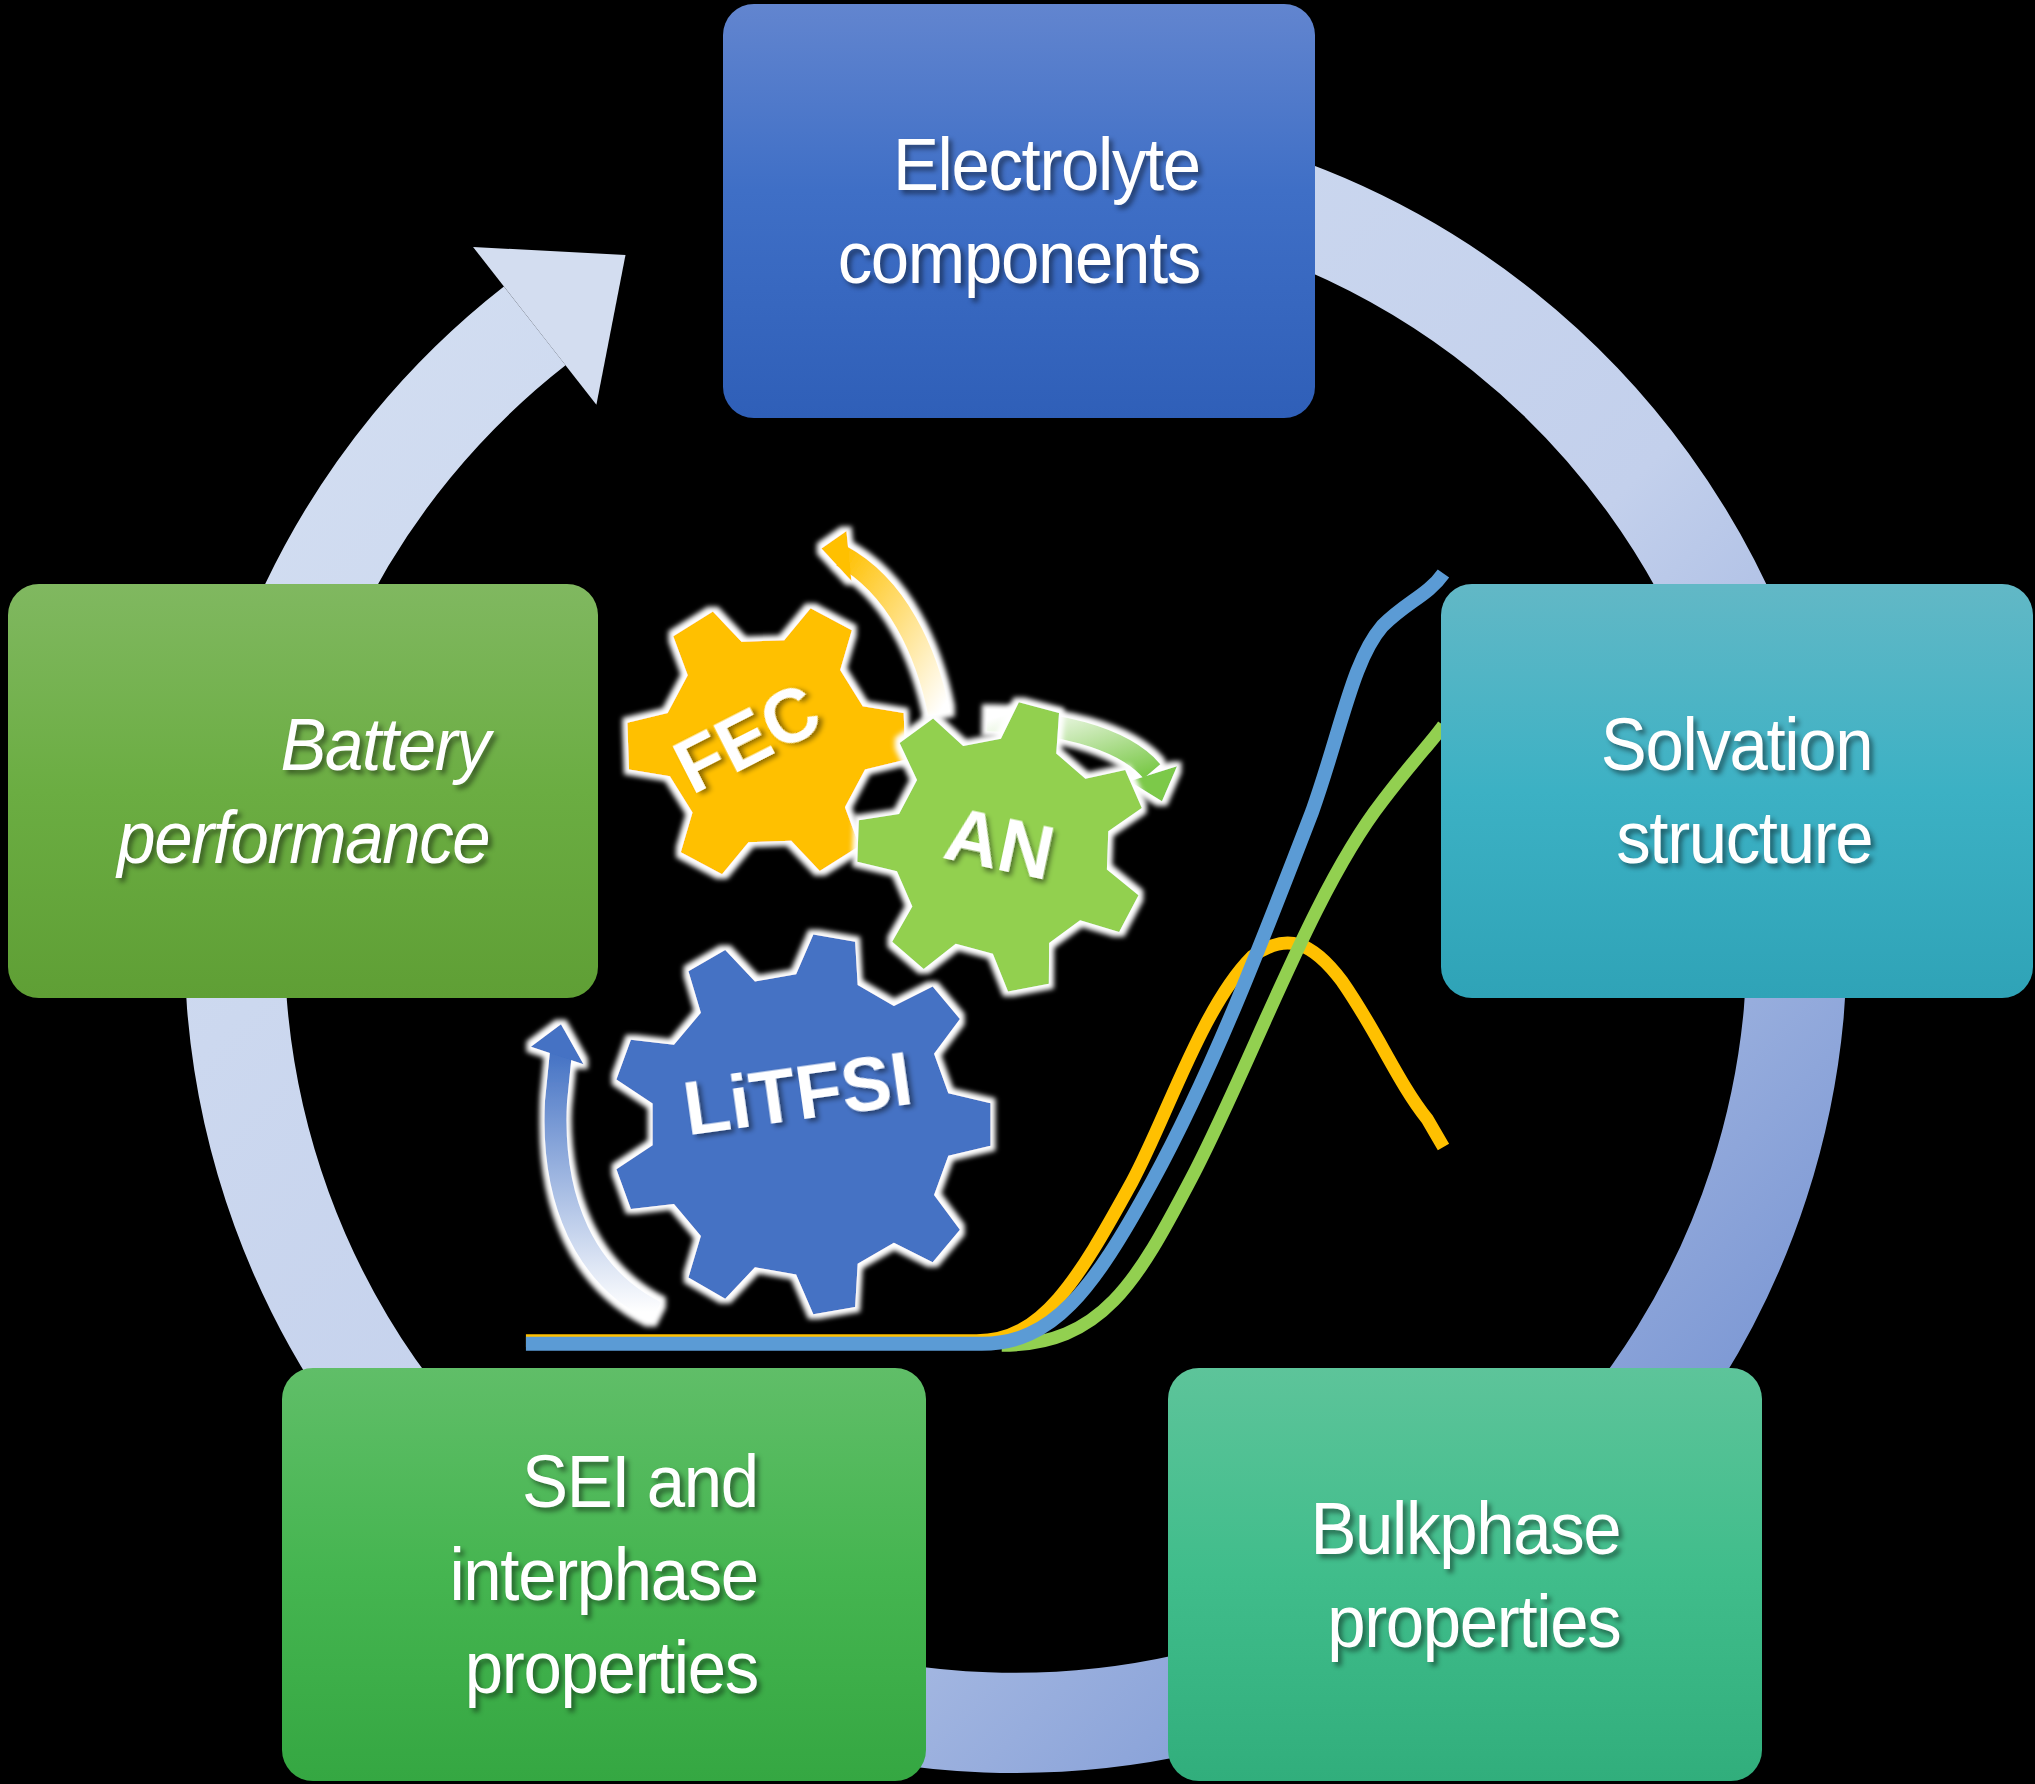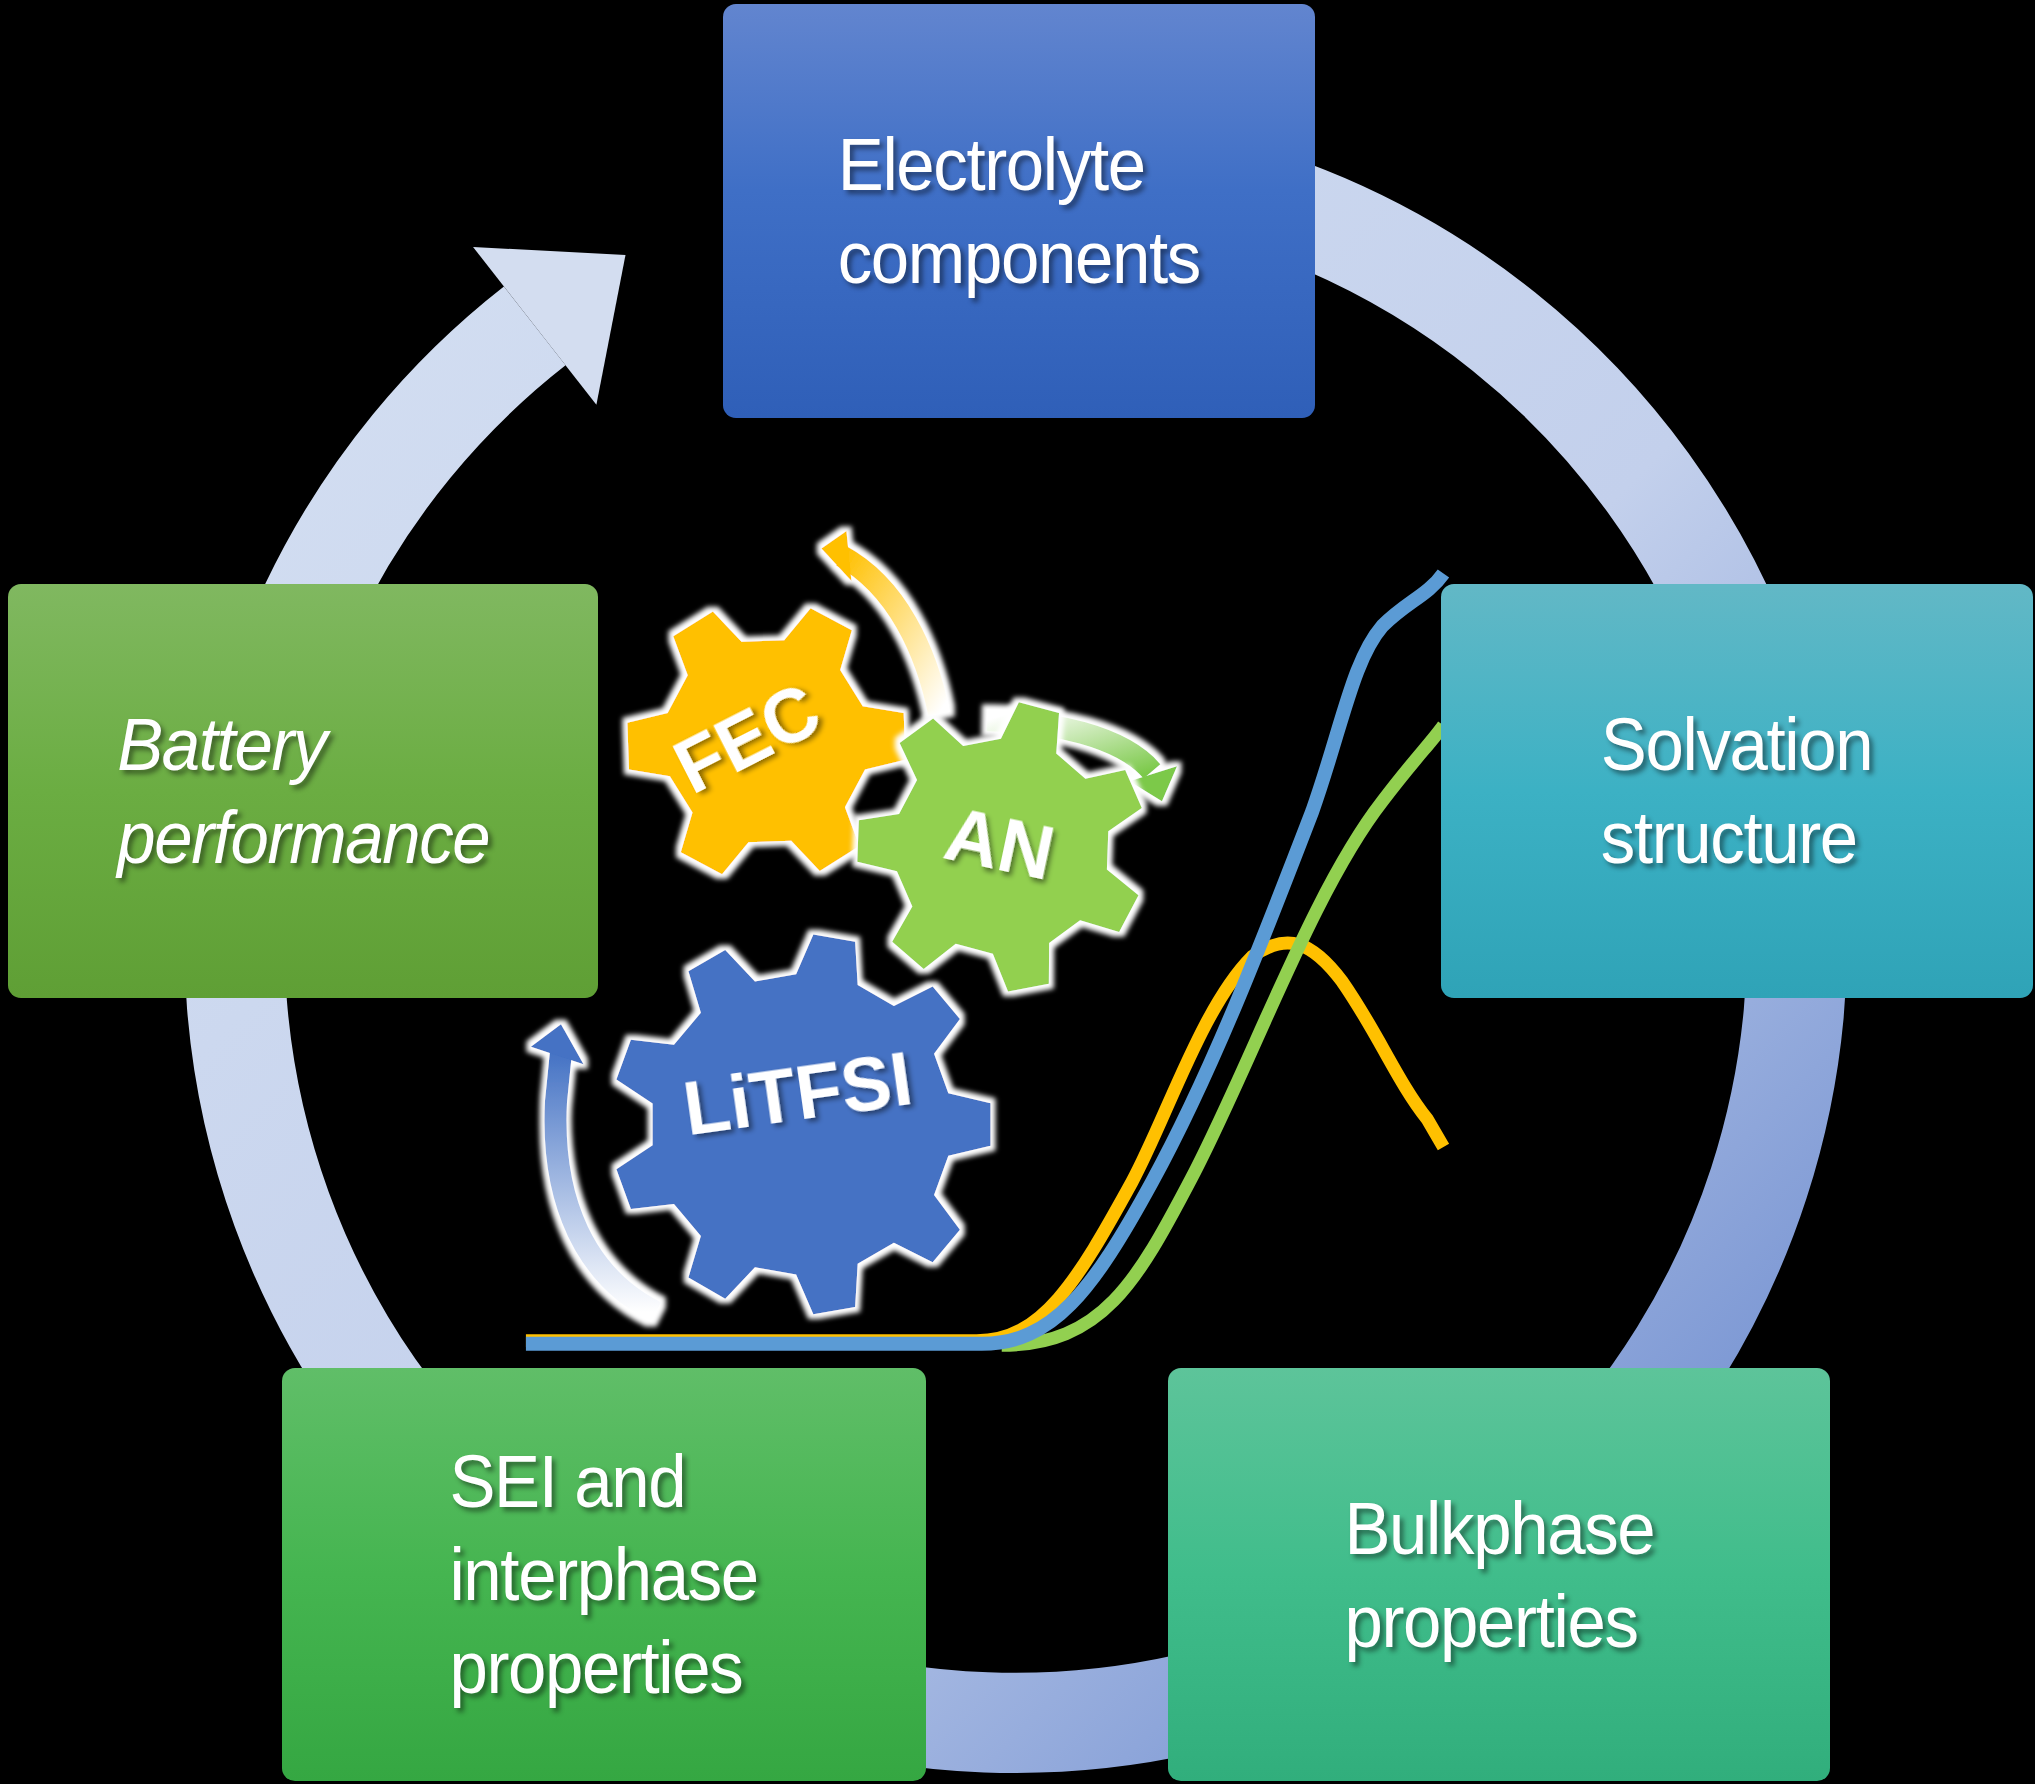--- a/index.html
+++ b/index.html
@@ -1,28 +1,28 @@
 <!DOCTYPE html>
 <html style="font-size:8px"><head>
 <meta charset="utf-8">
 <style>
   html, body { margin: 0; padding: 0; background: #000; }
   body { width: 2035px; height: 1784px; position: relative; overflow: hidden;
          font-family: "Liberation Sans", sans-serif; }
   #stage { position: absolute; left: 0; top: 0; width: 2035px; height: 1784px; }
-  .box { position: absolute; border-radius: 13px; display: flex; align-items: center;
-         justify-content: center; text-align: left; box-sizing: border-box; }
+  .box { position: absolute; border-radius: 31px; display: flex; align-items: center;
+         justify-content: center; text-align: right; box-sizing: border-box; }
   .box-label { color: #fff; font-family: "Liberation Sans", sans-serif; font-size: 75px;
                line-height: 93px; letter-spacing: -1.5px; white-space: pre-line;
                text-shadow: 4px 4px 5px rgba(0,0,0,0.45); transform: scaleX(0.92); }
   #box-electrolyte { left: 723px; top: 4px; width: 592px; height: 414px;
      background: linear-gradient(180deg, #6285cf 0%, #3f6fc6 45%, #2f5fb8 100%); }
   #box-solvation { left: 1441px; top: 584px; width: 592px; height: 414px;
      background: linear-gradient(180deg, #62b8c6 0%, #3cb1c4 50%, #2fa3b7 100%); }
-  #box-bulkphase { left: 1168px; top: 1368px; width: 662px; height: 413px;
+  #box-bulkphase { left: 1168px; top: 1368px; width: 594px; height: 413px;
      background: linear-gradient(180deg, #5dc49a 0%, #40bd8b 50%, #31ae7c 100%); }
   #box-sei { left: 282px; top: 1368px; width: 644px; height: 413px;
      background: linear-gradient(180deg, #60be68 0%, #45b550 50%, #35a742 100%); }
   #box-battery { left: 8px; top: 584px; width: 590px; height: 414px;
      background: linear-gradient(180deg, #80b860 0%, #6bad42 50%, #5f9f35 100%); font-style: italic; }
   svg text { font-family: "Liberation Sans", sans-serif; }
 </style>
 </head>
 <body>
 

